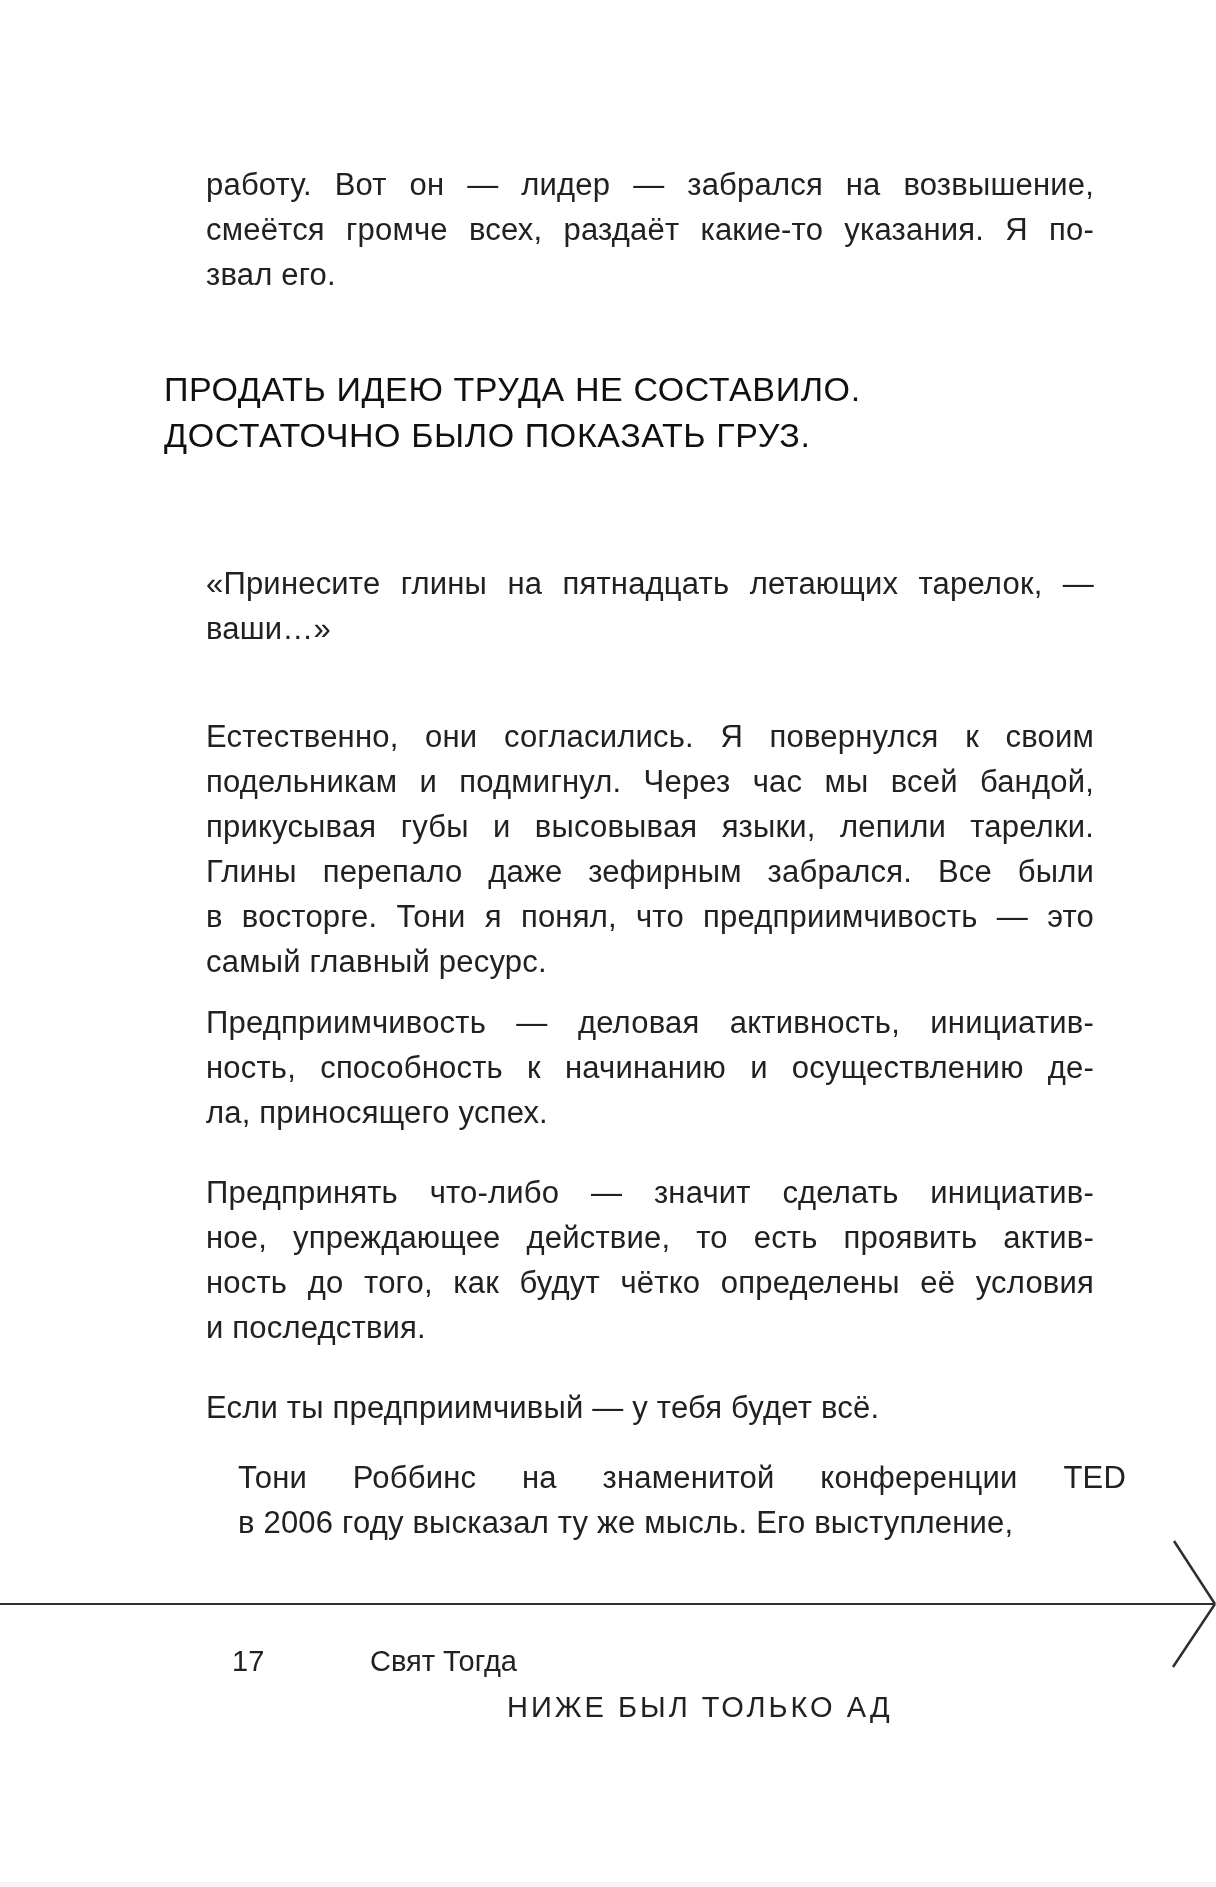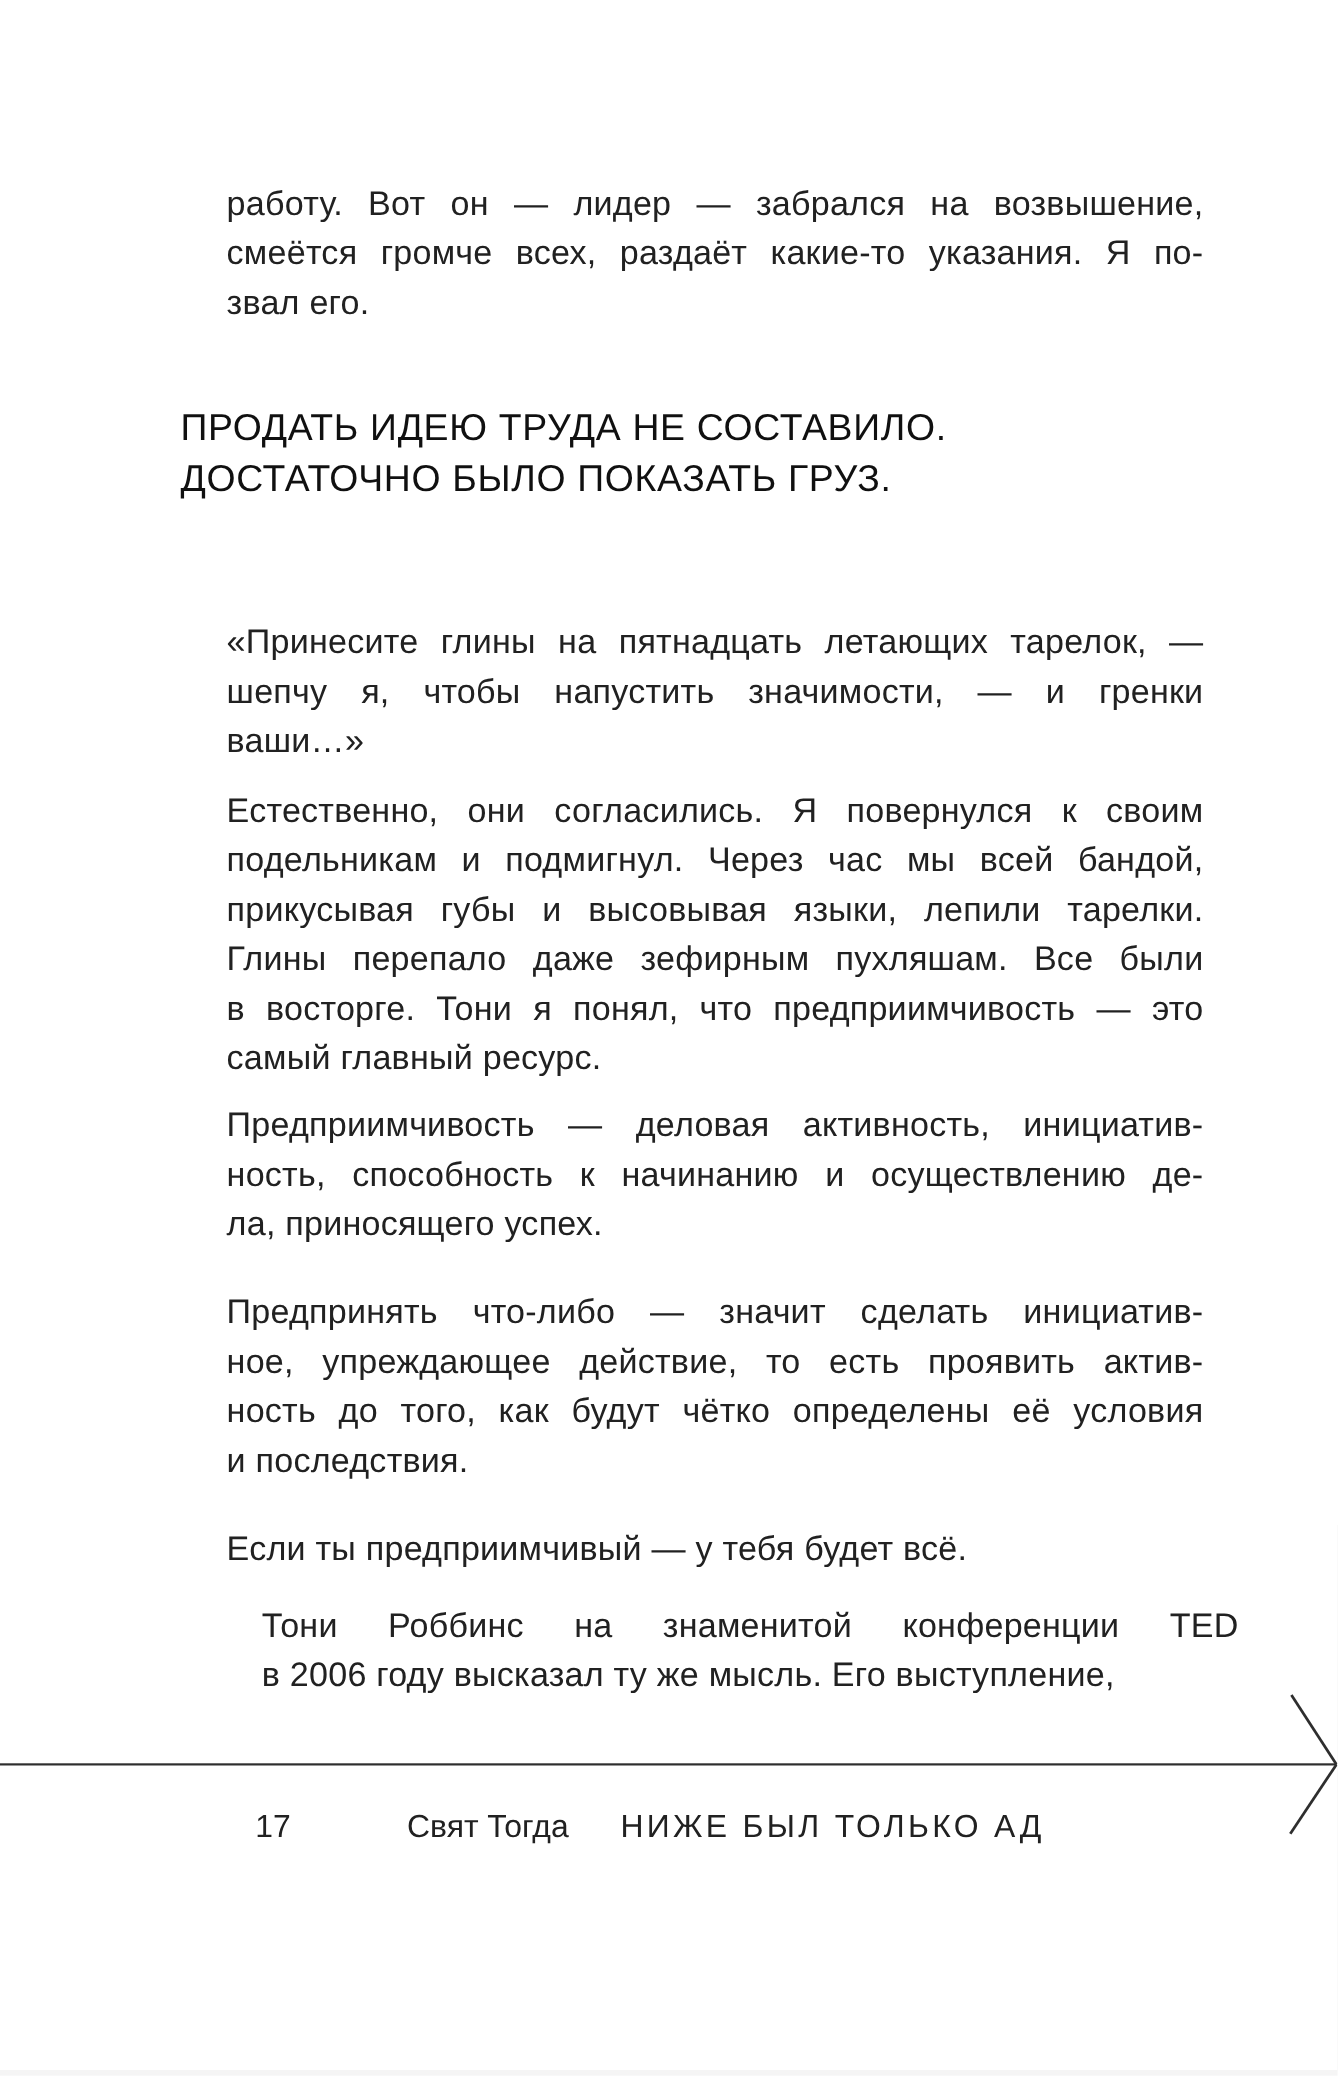--- a/index.html
+++ b/index.html
@@ -56,49 +56,48 @@
     left:1158px;top:1533px;
   }
   .footer-text{
     position:absolute;
     top:1644px;
     font-size:29px;line-height:34px;
     color:var(--text);
   }
   #page-number{left:232px;}
   #footer-author{left:370px;}
-  #footer-title{left:564px;letter-spacing:3px;}
+  #footer-title{left:507px;letter-spacing:3px;margin-top:46px;}
 </style>
 </head>
 <body>
 
 <div id="book-page">
 
   <div id="intro" class="para">
       <div class="line j">работу. Вот он — лидер — забрался на возвышение,</div>
       <div class="line j">смеётся громче всех, раздаёт какие-то указания. Я по-</div>
       <div class="line">звал его.</div>
     </div>
 
   <h2 id="heading" style="margin:0;">
       <div class="line">ПРОДАТЬ ИДЕЮ ТРУДА НЕ СОСТАВИЛО.</div>
       <div class="line">ДОСТАТОЧНО БЫЛО ПОКАЗАТЬ ГРУЗ.</div>
     </h2>
 
   <div id="p0" class="para">
       <div class="line j">«Принесите глины на пятнадцать летающих тарелок, —</div>
-      <div class="line j">шепчу я, чтобы напустить значимости, — и гренки</div>
       <div class="line">ваши…»</div>
     </div>
 
   <div id="p1" class="para">
       <div class="line j">Естественно, они согласились. Я повернулся к своим</div>
       <div class="line j">подельникам и подмигнул. Через час мы всей бандой,</div>
       <div class="line j">прикусывая губы и высовывая языки, лепили тарелки.</div>
-      <div class="line j">Глины перепало даже зефирным пухляшам. Все были</div>
+      <div class="line j">Глины перепало даже зефирным забрался. Все были</div>
       <div class="line j">в восторге. Тони я понял, что предприимчивость — это</div>
       <div class="line">самый главный ресурс.</div>
     </div>
 
   <div id="p2" class="para">
       <div class="line j">Предприимчивость — деловая активность, инициатив-</div>
       <div class="line j">ность, способность к начинанию и осуществлению де-</div>
       <div class="line">ла, приносящего успех.</div>
     </div>
 

